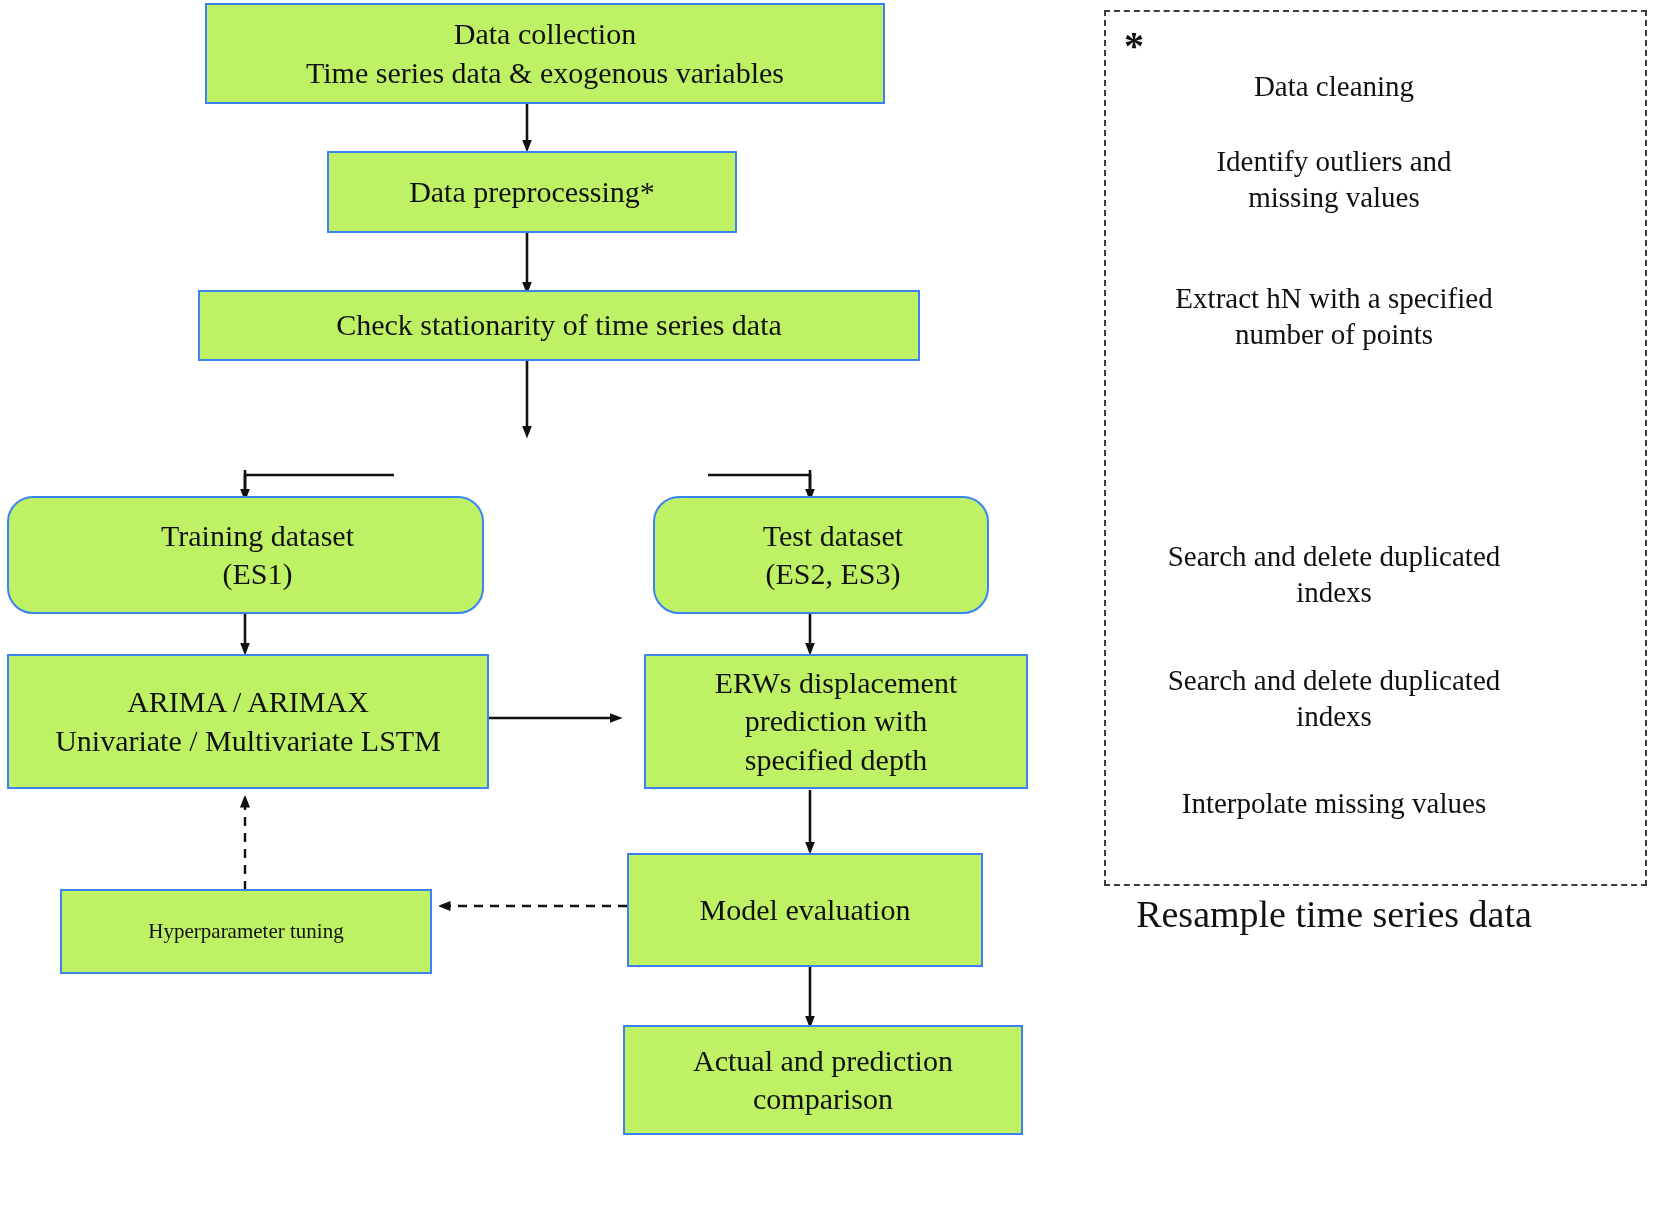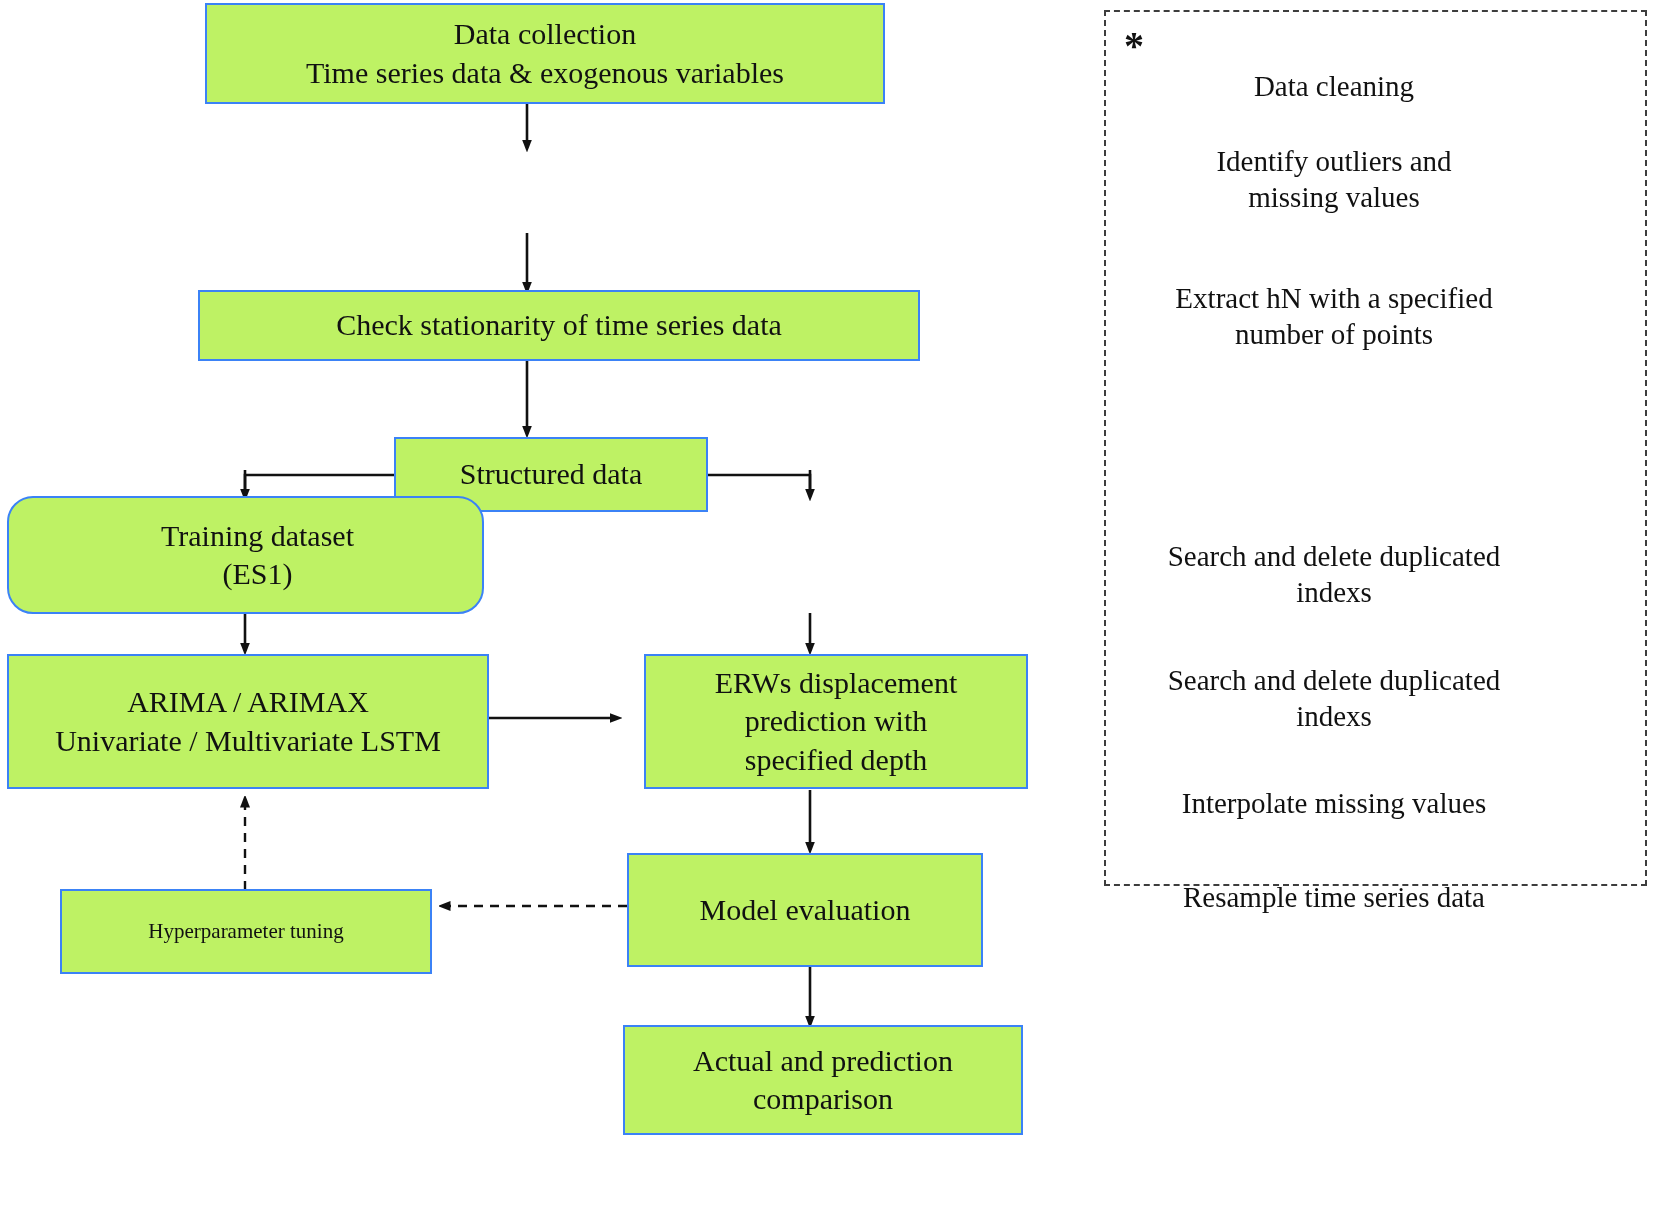--- a/index.html
+++ b/index.html
@@ -137,34 +137,38 @@
     <g>
       <line x1="1333" y1="805" x2="1333" y2="845" stroke="#808080" stroke-width="2.6" marker-end="url(#ah-gray)"></line>
     </g>
   </svg>
 
   <div class="node" style="left:205px;top:3px;width:680px;height:101px;font-size:30px;">
     <span class="txt">Data collection
 Time series data &amp; exogenous variables</span>
   </div>
 
+  <div class="node" style="left:327px;top:151px;width:410px;height:82px;font-size:30px;">
+    <span class="txt">Data preprocessing*</span>
+  </div>
 
   <div class="node" style="left:198px;top:290px;width:722px;height:71px;font-size:30px;">
     <span class="txt">Check stationarity of time series data</span>
   </div>
 
-  <div class="node" style="left:394px;top:437px;width:314px;height:75px;font-size:30px;">
-    <span class="txt">Structured data</span>
-  </div>
 
   <div class="node rounded" style="left:7px;top:496px;width:477px;height:118px;font-size:30px;">
     <span class="txt">Training  dataset
 (ES1)</span>
   </div>
 
+  <div class="node rounded" style="left:653px;top:496px;width:336px;height:118px;font-size:30px;">
+    <span class="txt">Test dataset
+(ES2, ES3)</span>
+  </div>
 
   <div class="node" style="left:7px;top:654px;width:482px;height:135px;font-size:30px;">
     <span class="txt">ARIMA / ARIMAX
 Univariate / Multivariate LSTM</span>
   </div>
 
   <div class="node" style="left:620px;top:654px;width:384px;height:135px;font-size:30px;margin-left:24px;">
     <span class="txt">ERWs displacement
 prediction with
 specified depth</span>
@@ -209,17 +213,17 @@
 
   <div class="step" style="left:1118px;top:628px;width:432px;font-size:29px;">
     <span>Search and delete duplicated
 indexs</span>
   </div>
 
   <div class="step" style="left:1124px;top:751px;width:420px;font-size:29px;">
     <span>Interpolate missing values</span>
   </div>
 
-  <div class="step" style="left:1124px;top:845px;width:420px;font-size:29px;">
+  <div class="step" style="left:1124px;top:845px;width:420px;font-size:38px;">
     <span>Resample time series data</span>
   </div>
 
 </div>
 
 </body></html>

